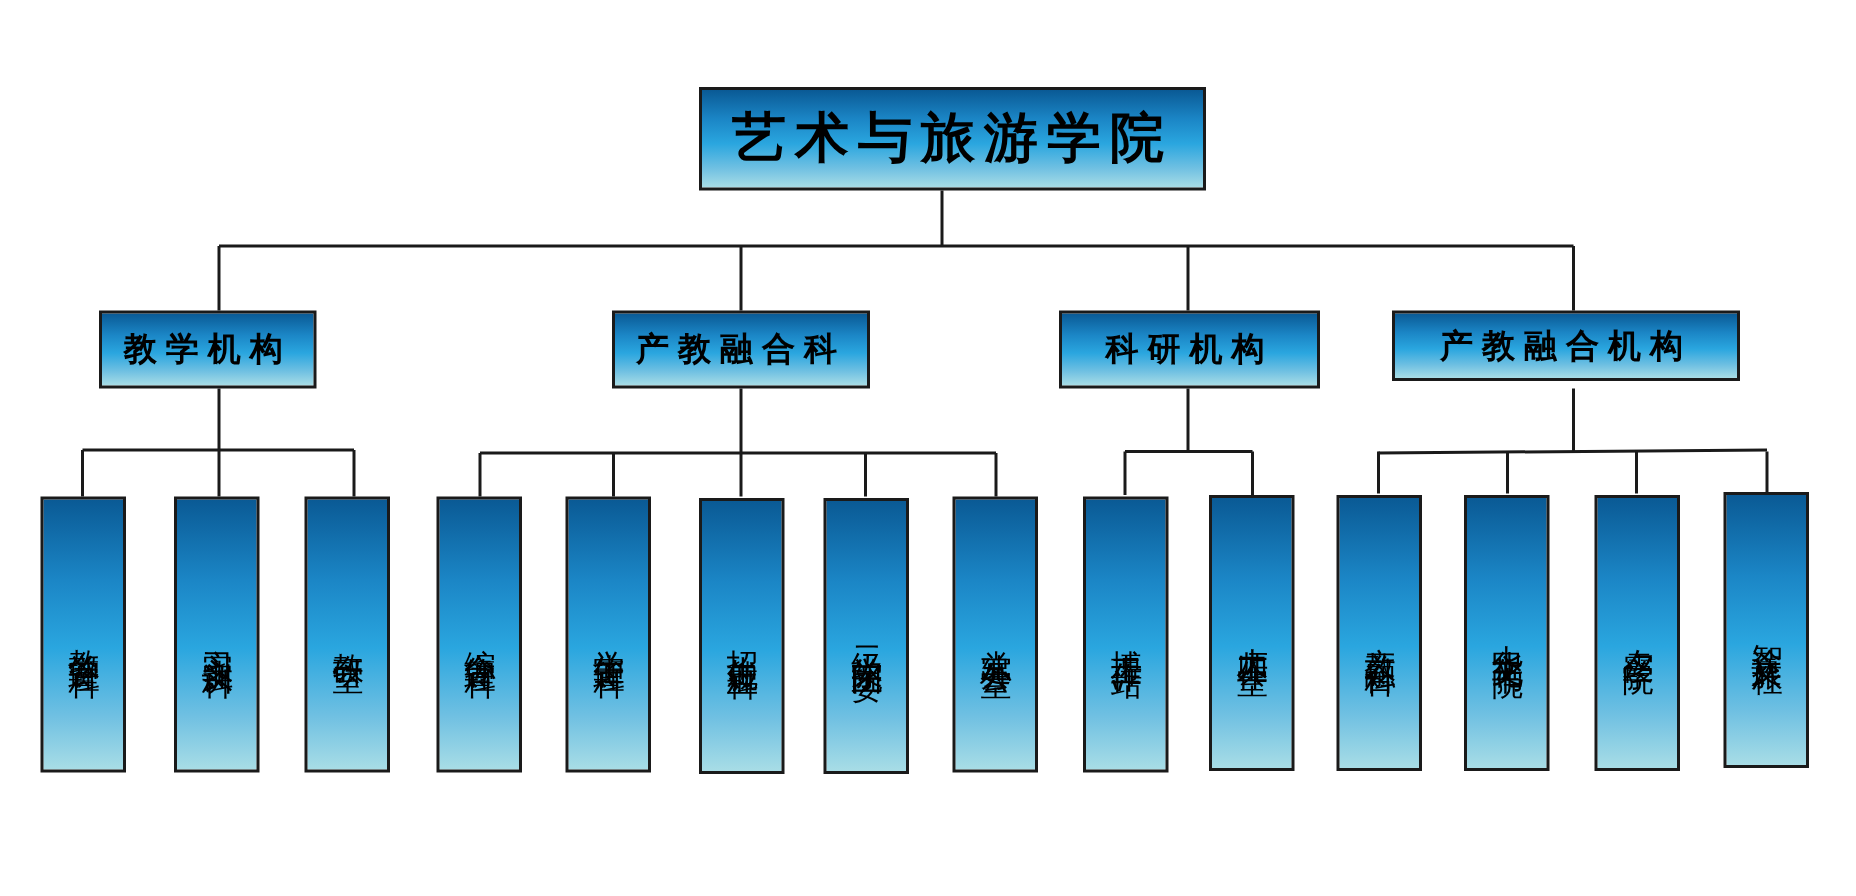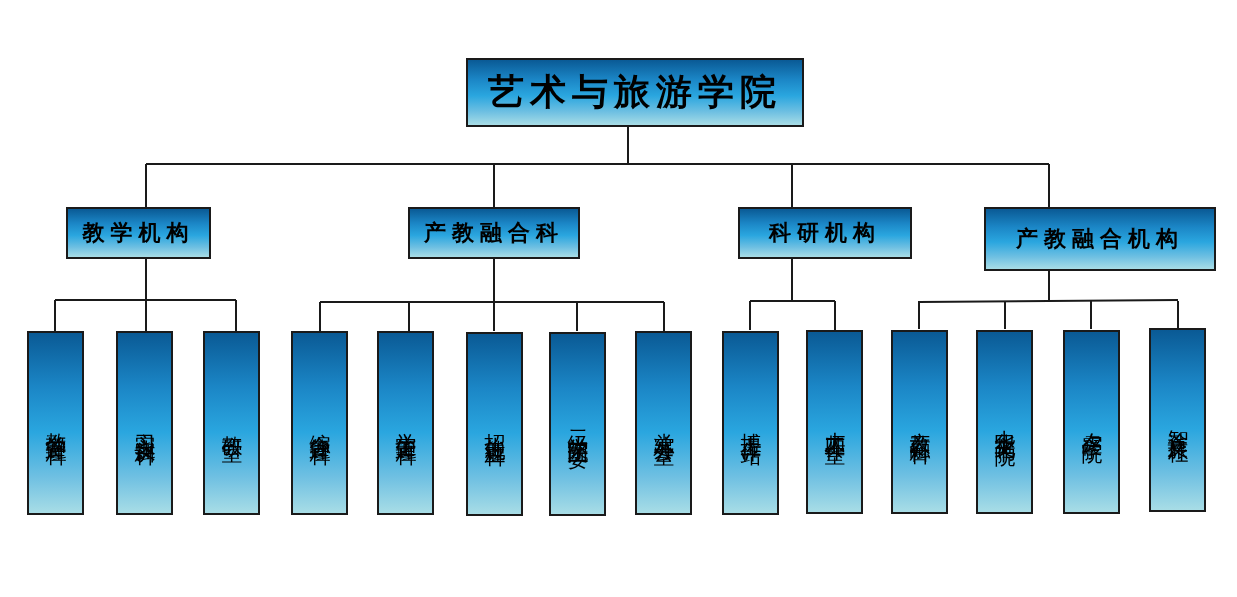--- a/index.html
+++ b/index.html
@@ -55,24 +55,24 @@
 <div class="box root" style="left:466px;top:58px;width:338px;height:69px;">
   <span>艺术与旅游学院</span>
 </div>
 
 <div class="box dept" style="left:66px;top:207px;width:145px;height:52px;">
   <span>教学机构</span>
 </div>
 <div class="box dept" style="left:408px;top:207px;width:172px;height:52px;">
   <span>产教融合科</span>
 </div>
-<div class="box dept" style="left:706px;top:207px;width:174px;height:52px;margin-left:32px;">
+<div class="box dept" style="left:706px;top:207px;width:174px;height:52px;">
   <span>科研机构</span>
 </div>
-<div class="box dept" style="left:984px;top:207px;width:232px;height:64px;">
+<div class="box dept" style="left:928px;top:207px;width:232px;height:47px;">
   <span>产教融合机构</span>
 </div>
 
 <div class="box unit" style="left:27px;top:331px;width:57px;height:184px;">
   <span>教学管理科</span>
   </div>
 <div class="box unit" style="left:116px;top:331px;width:57px;height:184px;">
   <span>实习实训科</span>
   </div>
 <div class="box unit" style="left:203px;top:331px;width:57px;height:184px;">

